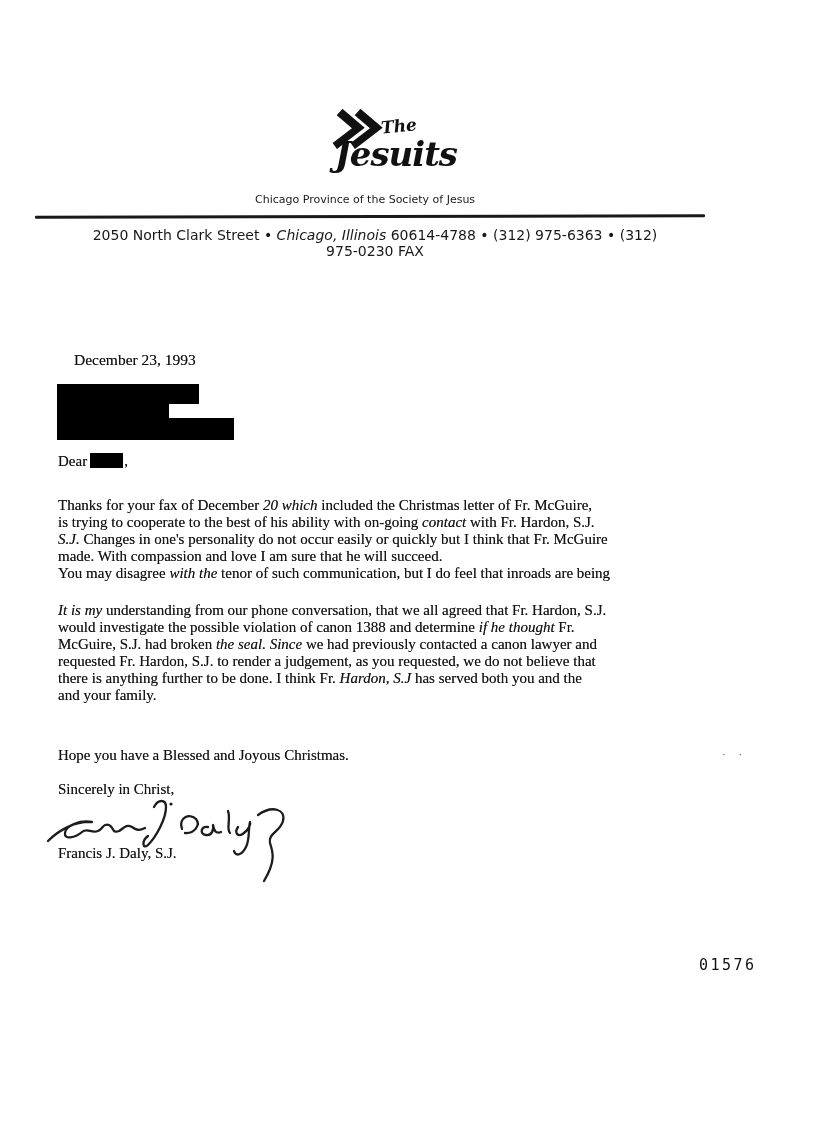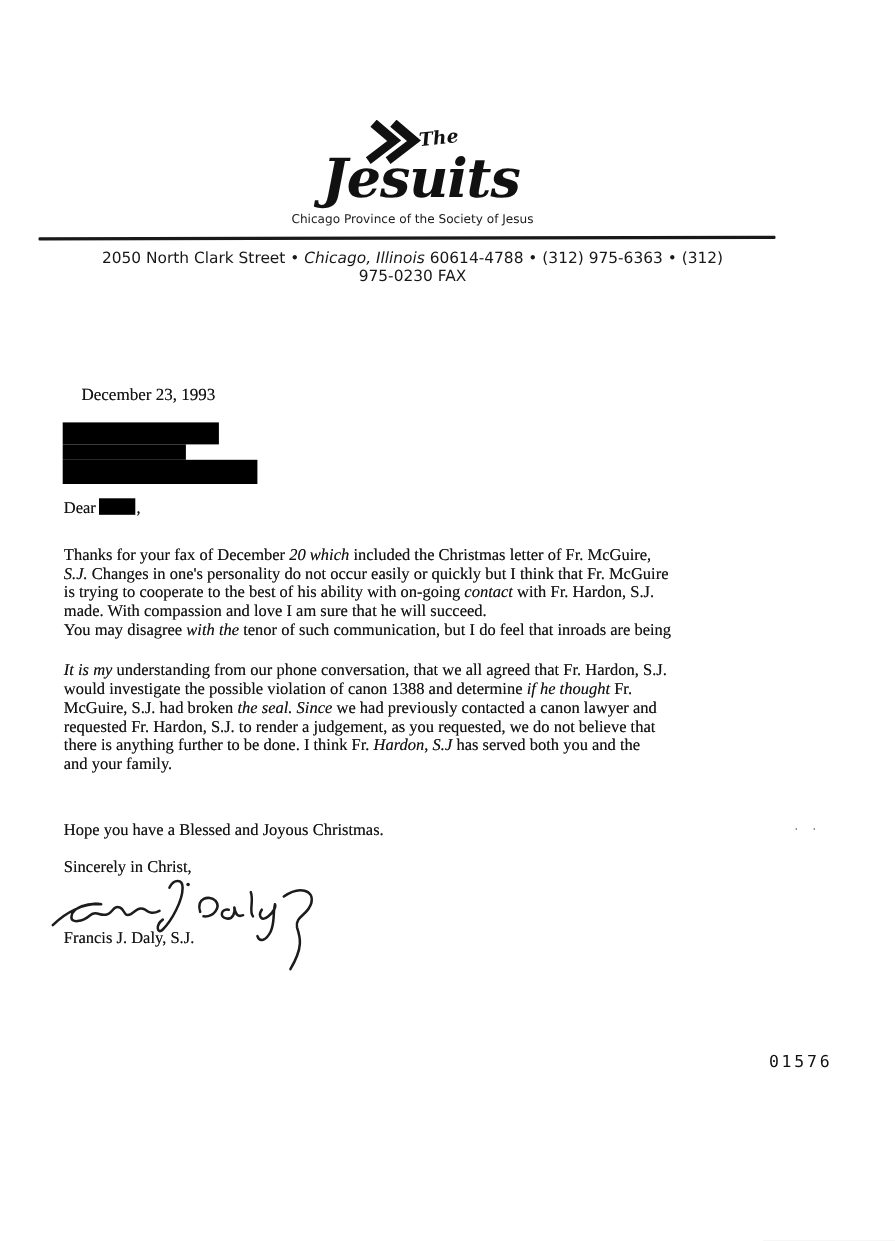--- a/index.html
+++ b/index.html
@@ -11,26 +11,26 @@
   .abs { position:absolute; }
 
   
   .logo-chevrons { left:331px; top:109px; width:52px; height:40px; }
   .logo-the {
     left:381px; top:116px; font-family:"DejaVu Serif", serif;
     font-style:italic; font-weight:bold; font-size:17px;
     transform:rotate(-6deg); color:#111;
   }
   .logo-name {
-    left:293px; top:136px; width:164px; text-align:left;
+    left:293px; top:136px; width:164px; text-align:right;
     font-family:"DejaVu Serif", serif; font-style:italic; font-weight:bold;
-    font-size:49px; letter-spacing:-1px; color:#111; line-height:1.1;
+    font-size:34px; letter-spacing:-1px; color:#111; line-height:1.1;
   }
   .tagline {
-    left:255px; top:193px; width:240px; text-align:center;
+    left:255px; top:193px; width:240px; 
     font-family:"DejaVu Sans", sans-serif; font-size:11px; color:#1a1a1a;
   }
   .lh-rule { left:35px; top:215px; width:670px; height:2.5px;
     background:#191919; transform:rotate(-0.12deg); border-radius:1px; }
   .address {
     left:75px; top:227px; width:600px; text-align:center;
     font-family:"DejaVu Sans", sans-serif; font-size:14px; color:#181818;
   }
 
   
@@ -93,22 +93,22 @@
       <div class="r r2"></div>
       <div class="r r3"></div>
     </div>
 
     <div class="abs body-text salutation">
       <span><span>Dear</span></span><span class="redact-inline"></span><span><span>,</span></span>
     </div>
 
     <div class="abs body-text para1">
         <div class="line"><span>Thanks for your fax of December </span><em>20 which</em><span> included the Christmas letter of Fr. McGuire,</span></div>
+        <div class="line"><span>is trying to cooperate to the best of his ability with on-going </span><em>contact</em><span> with Fr. Hardon, S.J.</span></div>
         <div class="line"><em>S.J.</em><span> Changes in one's personality do not occur easily or quickly but I think that Fr. McGuire</span></div>
-        <div class="line"><span>is trying to cooperate to the best of his ability with on-going </span><em>contact</em><span> with Fr. Hardon, S.J.</span></div>
         <div class="line"><span>made. With compassion and love I am sure that he will succeed.</span></div>
         <div class="line"><span>You may disagree </span><em>with the</em><span> tenor of such communication, but I do feel that inroads are being</span></div>
       </div>
     <div class="abs body-text para2">
         <div class="line"><em>It is my</em><span> understanding from our phone conversation, that we all agreed that Fr. Hardon, S.J.</span></div>
         <div class="line"><span>would investigate the possible violation of canon 1388 and determine </span><em>if he thought</em><span> Fr.</span></div>
         <div class="line"><span>McGuire, S.J. had broken </span><em>the seal. Since</em><span> we had previously contacted a canon lawyer and</span></div>
         <div class="line"><span>requested Fr. Hardon, S.J. to render a judgement, as you requested, we do not believe that</span></div>
         <div class="line"><span>there is anything further to be done. I think Fr. </span><em>Hardon, S.J</em><span> has served both you and the</span></div>
         <div class="line"><span>and your family.</span></div>

